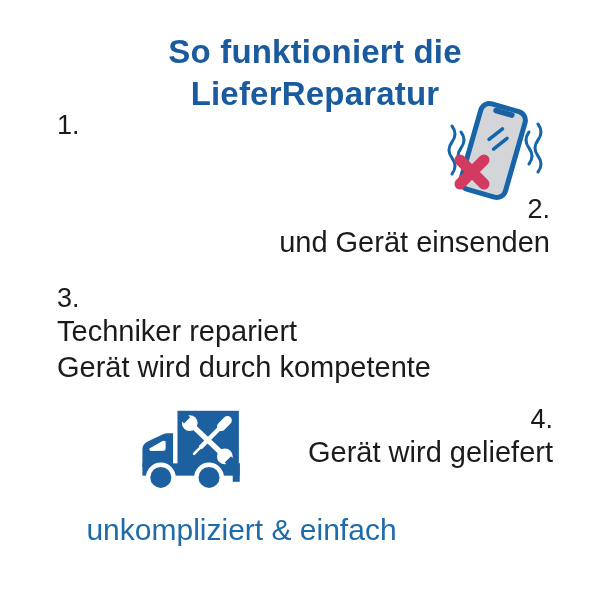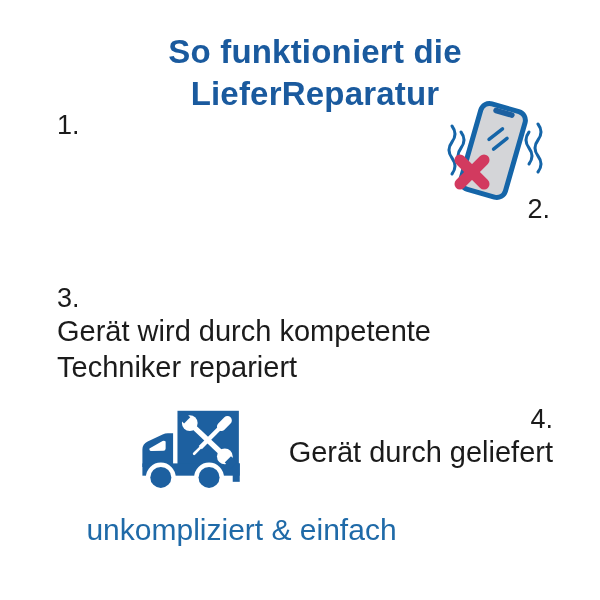--- a/index.html
+++ b/index.html
@@ -64,26 +64,27 @@
       </g>
     </g>
     <g class="stroke-red" stroke-width="11" stroke-linecap="round">
       <line x1="19" y1="64" x2="43" y2="88"></line>
       <line x1="43" y1="64" x2="19" y2="88"></line>
     </g>
   </svg>
 
   <div class="step align-right" id="step2">
     <div class="num">2.</div>
+    <div class="line">und Gerät einsenden</div>
   </div>
 
   <div class="step" id="step3">
     <div class="num">3.</div>
+    <div class="line">Techniker repariert</div>
     <div class="line">Gerät wird durch kompetente</div>
-    <div class="line">Techniker repariert</div>
   </div>
 
   <svg class="truck-icon" viewBox="0 0 130 100">
     <rect x="53" y="3" width="70" height="64" class="fill-blue"></rect>
     <path d="M13,67 L13,47 Q13,41 19,38 L36,30 Q39,28.5 42,28.5 L48,28.5 L48,67 Z" class="fill-blue"></path>
     <rect x="13" y="63" width="111" height="14" class="fill-blue"></rect>
     <rect x="116" y="63" width="8" height="21" class="fill-blue"></rect>
     <path d="M21,46 L36,37.5 Q38,36.5 39.5,38 L39.5,46 Q39.5,48.5 37,48.5 L24,49 Q20.5,49 21,46 Z" fill="#ffffff"></path>
     <circle cx="34" cy="79" r="17" fill="#ffffff"></circle>
     <circle cx="89" cy="79" r="17" fill="#ffffff"></circle>
@@ -98,18 +99,18 @@
     </g>
     <g>
       <line x1="101" y1="23" x2="79" y2="45" stroke="#ffffff" stroke-width="5"></line>
       <line x1="103" y1="21" x2="110" y2="14" stroke="#ffffff" stroke-width="10" stroke-linecap="round"></line>
       <line x1="79" y1="45" x2="72" y2="52" stroke="#ffffff" stroke-width="3" stroke-linecap="round"></line>
     </g>
   </svg>
 
   <div class="step align-right" id="step4">
     <div class="num">4.</div>
-    <div class="line">Gerät durch geliefert</div>
+    <div class="line">Gerät wird geliefert</div>
   </div>
 
   <div class="footer">unkompliziert &amp; einfach</div>
 
 </div>
 
 </body></html>

